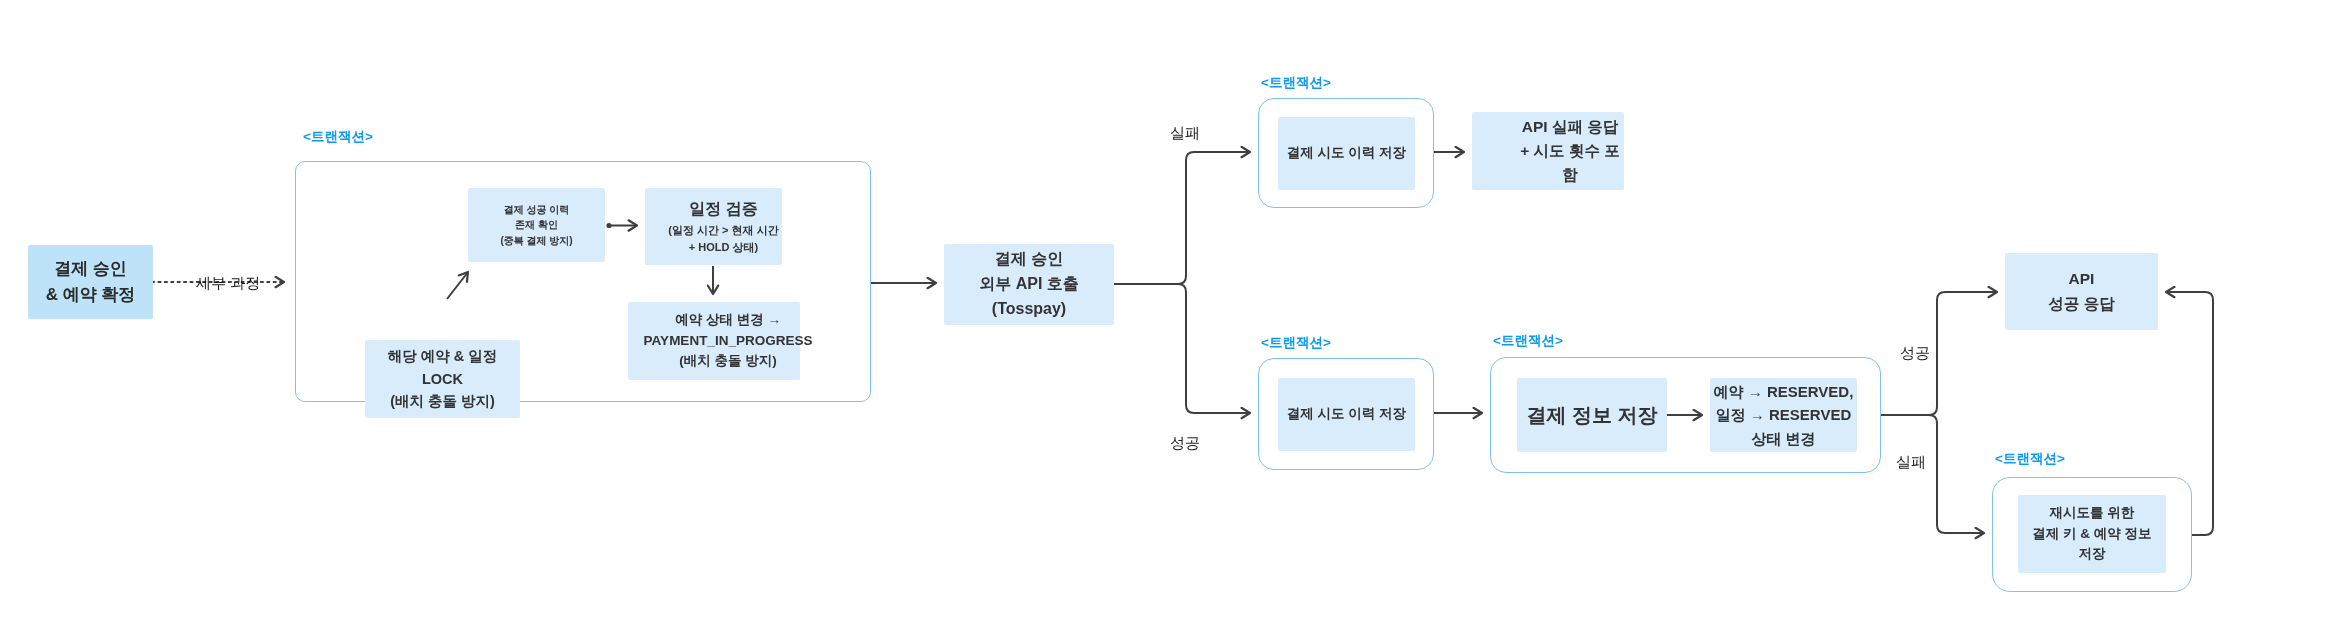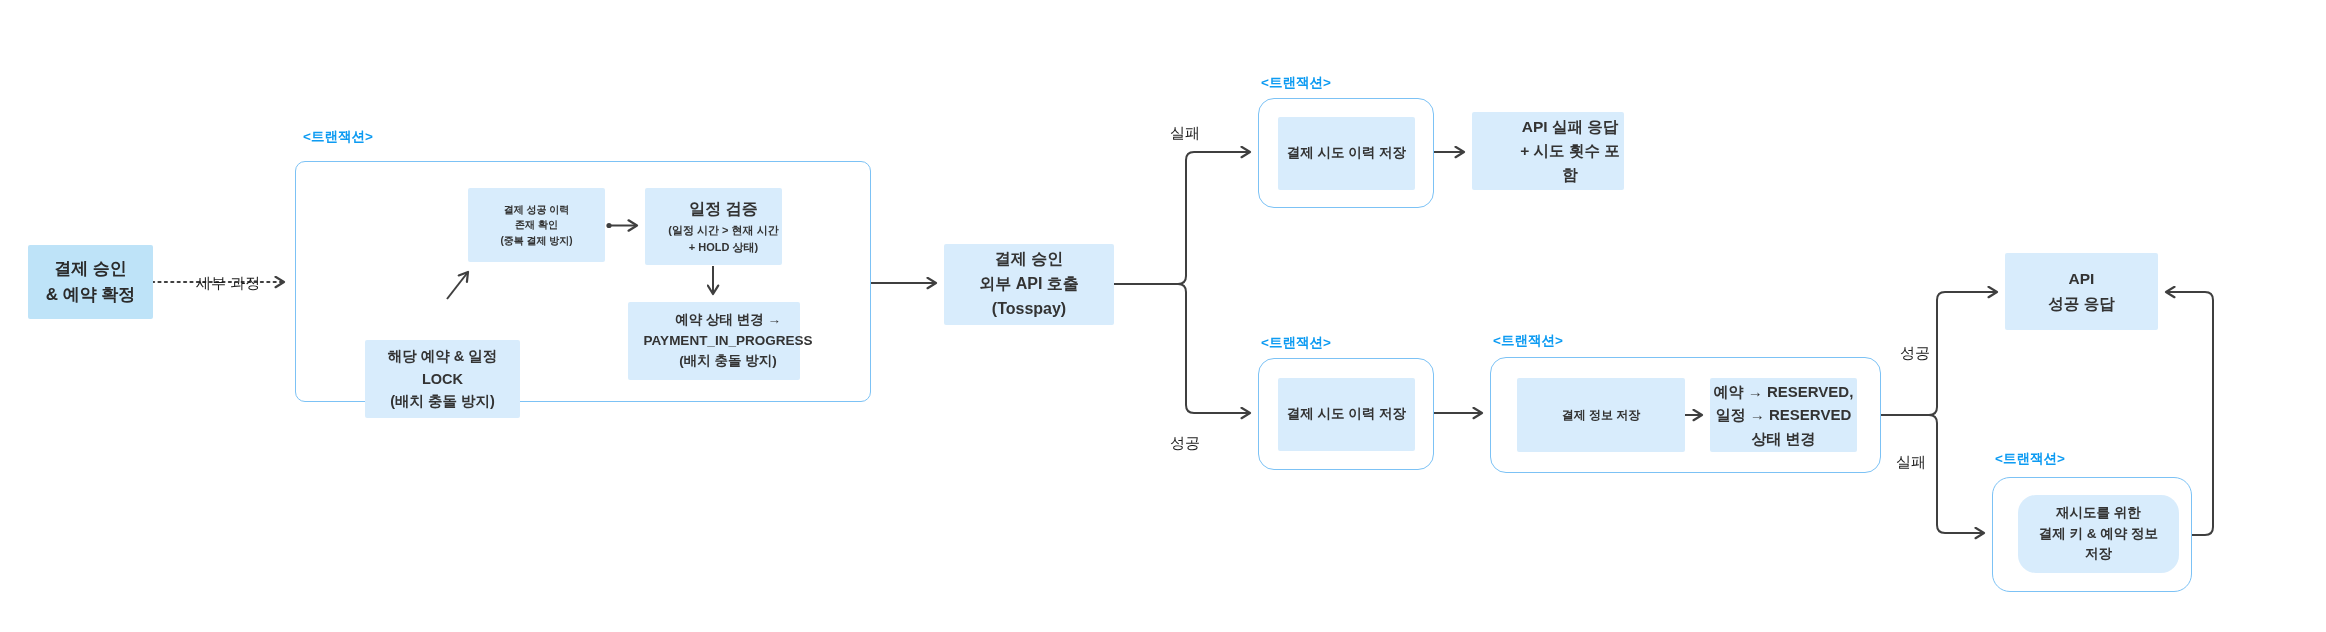--- a/index.html
+++ b/index.html
@@ -140,27 +140,27 @@
 
   <div class="node" style="left:1472px;top:112px;width:152px;height:78px;font-size:15.5px;padding-left:44px;">API 실패 응답
 + 시도 횟수 포함</div>
 
   <div class="tx-label" style="left:1261px;top:334px;">&lt;트랜잭션&gt;</div>
   <div class="tx" style="left:1258px;top:358px;width:176px;height:112px;border-radius:16px;"></div>
   <div class="node" style="left:1278px;top:378px;width:137px;height:73px;font-size:13.5px;">결제 시도 이력 저장</div>
 
   <div class="tx-label" style="left:1493px;top:332px;">&lt;트랜잭션&gt;</div>
   <div class="tx" style="left:1490px;top:357px;width:391px;height:116px;border-radius:16px;"></div>
-  <div class="node" style="left:1517px;top:378px;width:168px;height:74px;font-size:12px;">결제 정보 저장</div>
+  <div class="node" style="left:1517px;top:378px;width:150px;height:74px;font-size:20px;">결제 정보 저장</div>
   <div class="node" style="left:1710px;top:378px;width:147px;height:74px;font-size:15px;">예약 → RESERVED,
 일정 → RESERVED
 상태 변경</div>
 
   <div class="node" style="left:2005px;top:253px;width:153px;height:77px;font-size:15.5px;">API
 성공 응답</div>
 
   <div class="tx-label" style="left:1995px;top:450px;">&lt;트랜잭션&gt;</div>
   <div class="tx" style="left:1992px;top:477px;width:200px;height:115px;border-radius:18px;"></div>
-  <div class="node" style="left:2018px;top:495px;width:161px;height:78px;font-size:13.5px;border-radius:18px;">재시도를 위한
+  <div class="node" style="left:2018px;top:495px;width:148px;height:78px;font-size:13.5px;">재시도를 위한
 결제 키 &amp; 예약 정보
 저장</div>
 
 </div>
 
 </body></html>

